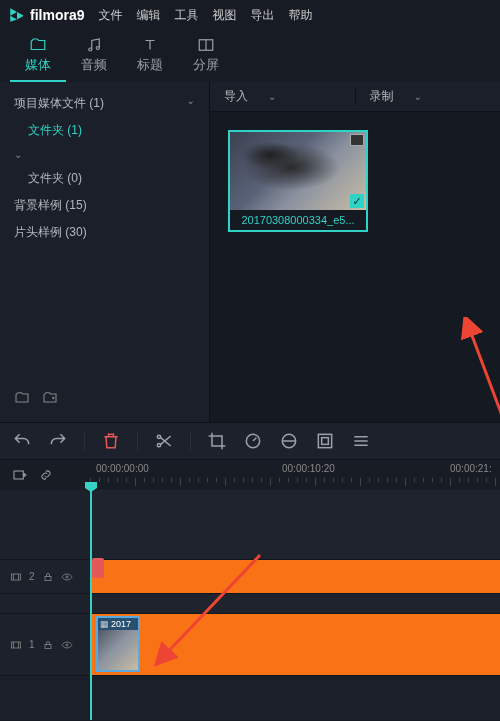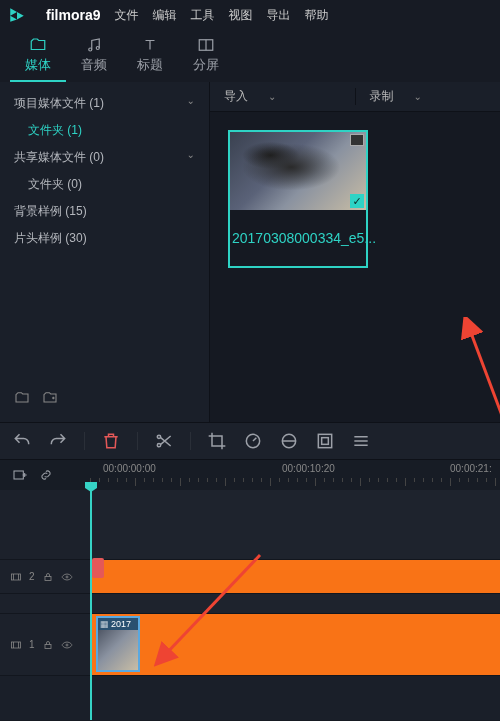--- a/index.html
+++ b/index.html
@@ -1,18 +1,18 @@
 <!DOCTYPE html>
 <html><head>
 <meta charset="utf-8">
 <style>
 *{margin:0;padding:0;box-sizing:border-box;font-family:"Microsoft YaHei",Arial,sans-serif;user-select:none}
 body{width:500px;height:721px;background:#161a22;color:#b4b7bd;font-size:12px;overflow:hidden;position:relative}
 .top-menu{display:flex;align-items:center;height:30px;background:#171b24;padding:0 8px;gap:14px}
-.logo{display:flex;align-items:center;gap:20px;color:#fff;font-weight:bold;font-size:14px}
+.logo{display:flex;align-items:center;gap:4px;color:#fff;font-weight:bold;font-size:14px}
 .logo svg{width:18px;height:18px}
 .menu-item{font-size:12px;color:#ccc;cursor:pointer}
 .tabs{display:flex;height:52px;background:#171b24;padding:0 10px}
 .tab{display:flex;flex-direction:column;align-items:center;justify-content:center;width:56px;gap:2px;color:#9ca0a8;cursor:pointer;border-bottom:2px solid transparent}
 .tab.active{color:#2ed3c5;border-bottom-color:#2ed3c5}
 .tab svg{width:18px;height:18px}
 .tab-label{font-size:13px}
 .workspace{display:flex;height:340px;background:#151922}
 .side-panel{width:210px;background:#1a1f29;padding:8px 0;border-right:1px solid #0e1118;display:flex;flex-direction:column}
 .side-list{flex:1}
@@ -26,21 +26,21 @@
 .main-header{display:flex;height:30px;align-items:center;background:#1a1f29;border-bottom:1px solid #0e1118}
 .dropdown{display:flex;align-items:center;gap:20px;padding:0 14px;color:#bbb;cursor:pointer;font-size:12px}
 .dropdown:first-child{border-right:1px solid #0e1118;flex:1}
 .dropdown:last-child{flex:1}
 .preview-area{flex:1;padding:18px;position:relative}
 .clip-thumb{width:140px;border:2px solid #2ed3c5;background:#0c0f15;padding:0;cursor:pointer}
 .clip-img{width:100%;height:78px;background:linear-gradient(135deg,#3a4150 0%,#5a6278 40%,#8a92a0 60%,#c8bda5 100%);position:relative;overflow:hidden}
 .clip-img::before{content:"";position:absolute;inset:0;background:radial-gradient(ellipse 60% 50% at 45% 45%,#2a2a2a 0%,transparent 60%),radial-gradient(ellipse 30% 25% at 30% 30%,#1a1a1a 0%,transparent 70%)}
 .check{position:absolute;right:2px;bottom:2px;width:14px;height:14px;background:#2ed3c5;color:#0c2b27;display:flex;align-items:center;justify-content:center;font-size:11px}
 .film{position:absolute;right:2px;top:2px;width:14px;height:12px;border:1px solid #aaa;background:#333}
-.clip-name{color:#2ed3c5;font-size:14px;text-align:center;padding:20px 2px;background:#151922}
+.clip-name{color:#2ed3c5;font-size:11px;text-align:center;padding:4px 2px;background:#151922}
 .arrow1{position:absolute;left:250px;top:205px;pointer-events:none}
 .toolbar{display:flex;align-items:center;height:38px;background:#1c212b;padding:0 12px;gap:16px;border-top:1px solid #0e1118;border-bottom:1px solid #0e1118}
 .tool-btn{width:20px;height:20px;display:flex;align-items:center;justify-content:center;cursor:pointer;color:#9ca0a8}
 .tool-btn.red{color:#e45858}
 .tool-sep{width:1px;height:18px;background:#2a2f38}
 .timeline-head{display:flex;height:30px;background:#171c25}
 .tl-left{width:90px;display:flex;align-items:center;gap:10px;padding:0 12px}
 .tl-left svg{width:16px;height:16px;stroke:#9ca0a8;cursor:pointer}
 .ruler{flex:1;position:relative;background:#171c25;overflow:hidden}
 .ruler-text{position:absolute;top:3px;font-size:10px;color:#888}
@@ -110,21 +110,20 @@
   <div class="side-panel">
     <div class="side-list">
       <div class="side-item">
           <span>项目媒体文件 (1)</span>
           <span class="chev">⌄</span>
         </div>
       <div class="side-item sub">
           <span>文件夹 (1)</span>
         </div>
       <div class="side-item">
-          <span>共享媒体文件 (0)</span>
           <span class="chev">⌄</span>
         </div>
       <div class="side-item sub2">
           <span>文件夹 (0)</span>
         </div>
       <div class="side-item">
           <span>背景样例 (15)</span>
         </div>
       <div class="side-item">
           <span>片头样例 (30)</span>
@@ -231,21 +230,21 @@
   <div class="tl-left">
     <svg viewBox="0 0 24 24" fill="none" stroke-width="1.6">
         <rect x="3" y="6" width="14" height="12"></rect>
         <path d="M19 9v6M16 12h6"></path>
       </svg>
     <svg viewBox="0 0 24 24" fill="none" stroke-width="1.6">
         <path d="M10 14a4 4 0 005 0l3-3a4 4 0 00-5-5l-1 1M14 10a4 4 0 00-5 0l-3 3a4 4 0 005 5l1-1"></path>
       </svg>
   </div>
   <div class="ruler">
-    <span class="ruler-text" style="left:13px">00:00:00:00</span>
+    <span class="ruler-text" style="left:6px">00:00:00:00</span>
     <span class="ruler-text" style="left:192px">00:00:10:20</span>
     <span class="ruler-text" style="left:360px">00:00:21:</span>
   <div class="tick" style="left: 0px; height: 8px;"></div>
       <div class="tick" style="left: 9px; height: 4px;"></div>
       <div class="tick" style="left: 18px; height: 4px;"></div>
       <div class="tick" style="left: 27px; height: 4px;"></div>
       <div class="tick" style="left: 36px; height: 4px;"></div>
       <div class="tick" style="left: 45px; height: 8px;"></div>
       <div class="tick" style="left: 54px; height: 4px;"></div>
       <div class="tick" style="left: 63px; height: 4px;"></div>

